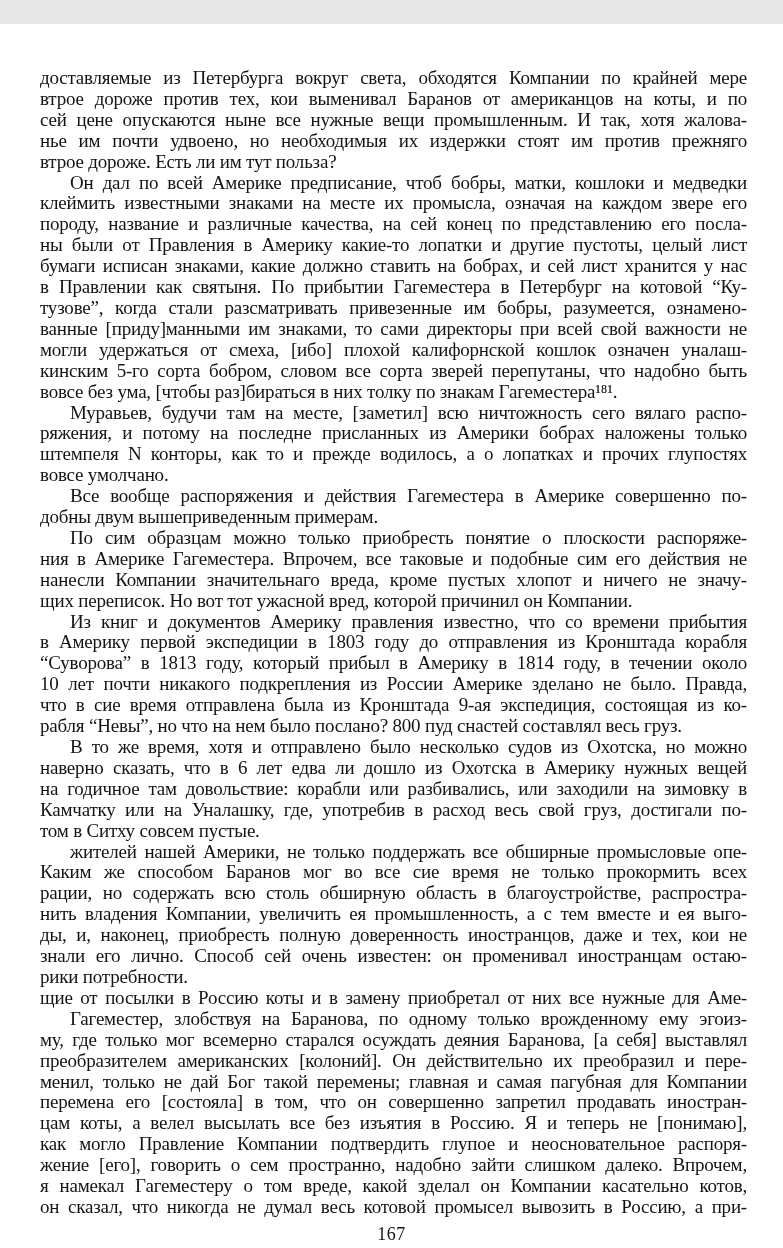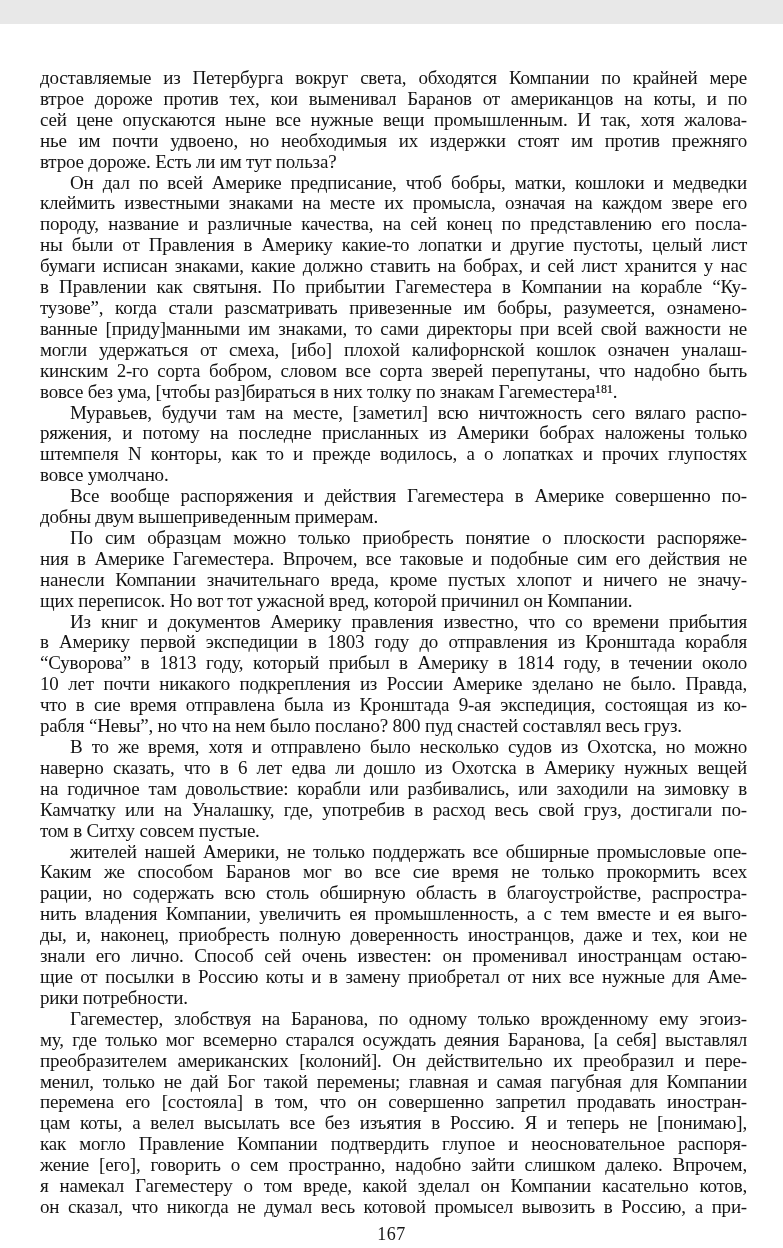--- a/index.html
+++ b/index.html
@@ -61,25 +61,25 @@
         <div class="line">сей цене опускаются ныне все нужные вещи промышленным. И так, хотя жалова-</div>
         <div class="line">нье им почти удвоено, но необходимыя их издержки стоят им против прежняго</div>
         <div class="line last">втрое дороже. Есть ли им тут польза?</div>
       </div>
       <div class="para indent">
         <div class="line">Он дал по всей Америке предписание, чтоб бобры, матки, кошлоки и медведки</div>
         <div class="line">клеймить известными знаками на месте их промысла, означая на каждом звере его</div>
         <div class="line">породу, название и различные качества, на сей конец по представлению его посла-</div>
         <div class="line">ны были от Правления в Америку какие-то лопатки и другие пустоты, целый лист</div>
         <div class="line">бумаги исписан знаками, какие должно ставить на бобрах, и сей лист хранится у нас</div>
-        <div class="line">в Правлении как святыня. По прибытии Гагеместера в Компании на корабле “Ку-</div>
+        <div class="line">в Правлении как святыня. По прибытии Гагеместера в Петербург на котовой “Ку-</div>
         <div class="line">тузове”, когда стали разсматривать привезенные им бобры, разумеется, ознамено-</div>
         <div class="line">ванные [приду]манными им знаками, то сами директоры при всей свой важности не</div>
         <div class="line">могли удержаться от смеха, [ибо] плохой калифорнской кошлок означен уналаш-</div>
-        <div class="line">кинским 2-го сорта бобром, словом все сорта зверей перепутаны, что надобно быть</div>
+        <div class="line">кинским 5-го сорта бобром, словом все сорта зверей перепутаны, что надобно быть</div>
         <div class="line last">вовсе без ума, [чтобы раз]бираться в них толку по знакам Гагеместера¹⁸¹.</div>
       </div>
       <div class="para indent">
         <div class="line">Муравьев, будучи там на месте, [заметил] всю ничтожность сего вялаго распо-</div>
         <div class="line">ряжения, и потому на последне присланных из Америки бобрах наложены только</div>
         <div class="line">штемпеля N конторы, как то и прежде водилось, а о лопатках и прочих глупостях</div>
         <div class="line last">вовсе умолчано.</div>
       </div>
       <div class="para indent">
         <div class="line">Все вообще распоряжения и действия Гагеместера в Америке совершенно по-</div>
@@ -106,22 +106,22 @@
         <div class="line">Камчатку или на Уналашку, где, употребив в расход весь свой груз, достигали по-</div>
         <div class="line last">том в Ситху совсем пустые.</div>
       </div>
       <div class="para indent">
         <div class="line">жителей нашей Америки, не только поддержать все обширные промысловые опе-</div>
         <div class="line">Каким же способом Баранов мог во все сие время не только прокормить всех</div>
         <div class="line">рации, но содержать всю столь обширную область в благоустройстве, распростра-</div>
         <div class="line">нить владения Компании, увеличить ея промышленность, а с тем вместе и ея выго-</div>
         <div class="line">ды, и, наконец, приобресть полную доверенность иностранцов, даже и тех, кои не</div>
         <div class="line">знали его лично. Способ сей очень известен: он променивал иностранцам остаю-</div>
+        <div class="line last">рики потребности.</div>
         <div class="line">щие от посылки в Россию коты и в замену приобретал от них все нужные для Аме-</div>
-        <div class="line last">рики потребности.</div>
       </div>
       <div class="para indent">
         <div class="line">Гагеместер, злобствуя на Баранова, по одному только врожденному ему эгоиз-</div>
         <div class="line">му, где только мог всемерно старался осуждать деяния Баранова, [а себя] выставлял</div>
         <div class="line">преобразителем американских [колоний]. Он действительно их преобразил и пере-</div>
         <div class="line">менил, только не дай Бог такой перемены; главная и самая пагубная для Компании</div>
         <div class="line">перемена его [состояла] в том, что он совершенно запретил продавать иностран-</div>
         <div class="line">цам коты, а велел высылать все без изъятия в Россию. Я и теперь не [понимаю],</div>
         <div class="line">как могло Правление Компании подтвердить глупое и неосновательное распоря-</div>
         <div class="line">жение [его], говорить о сем пространно, надобно зайти слишком далеко. Впрочем,</div>

